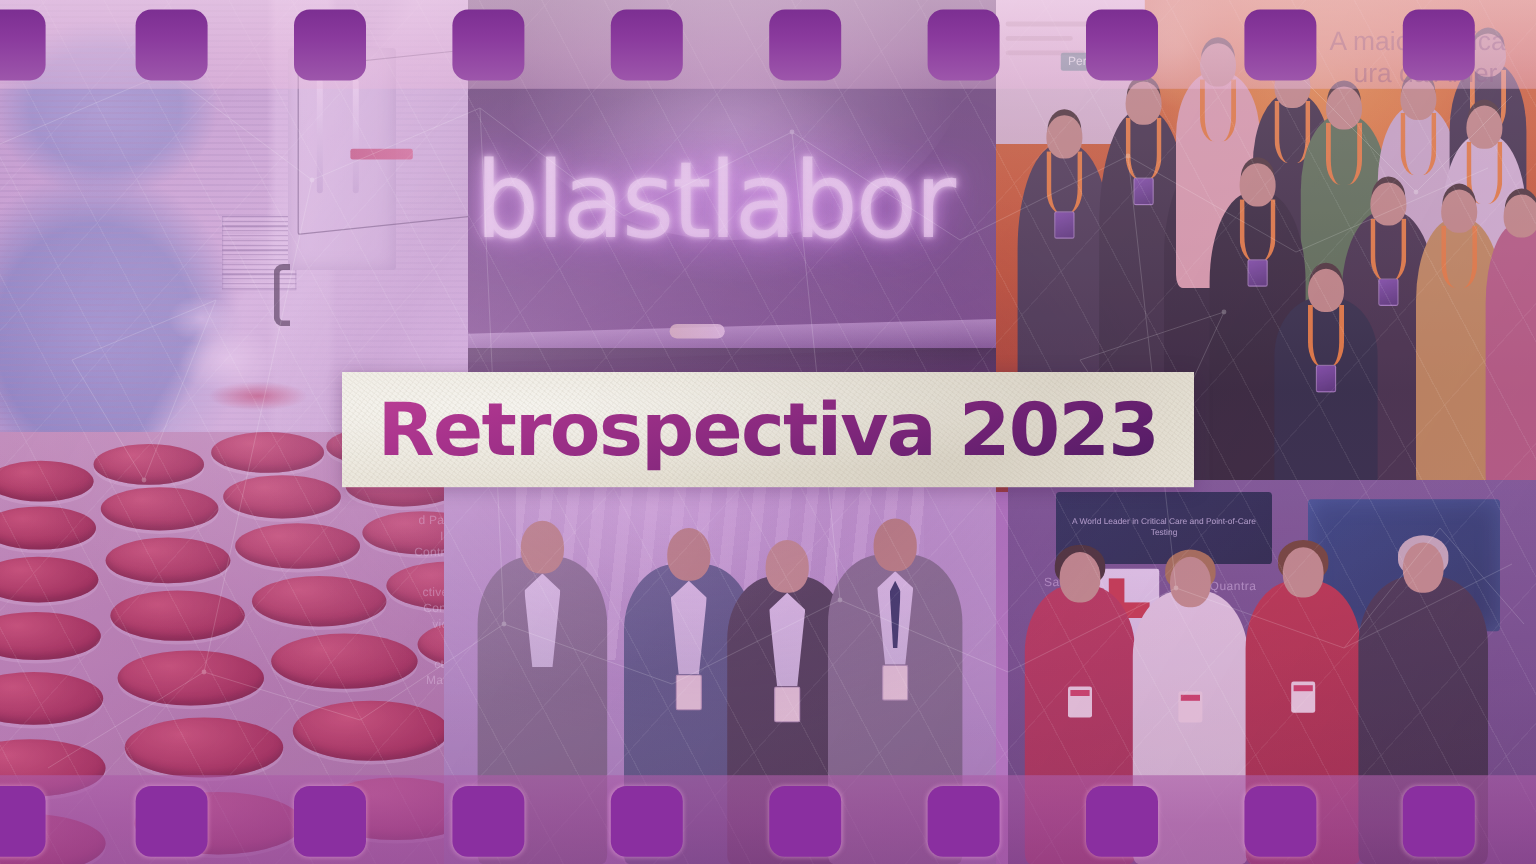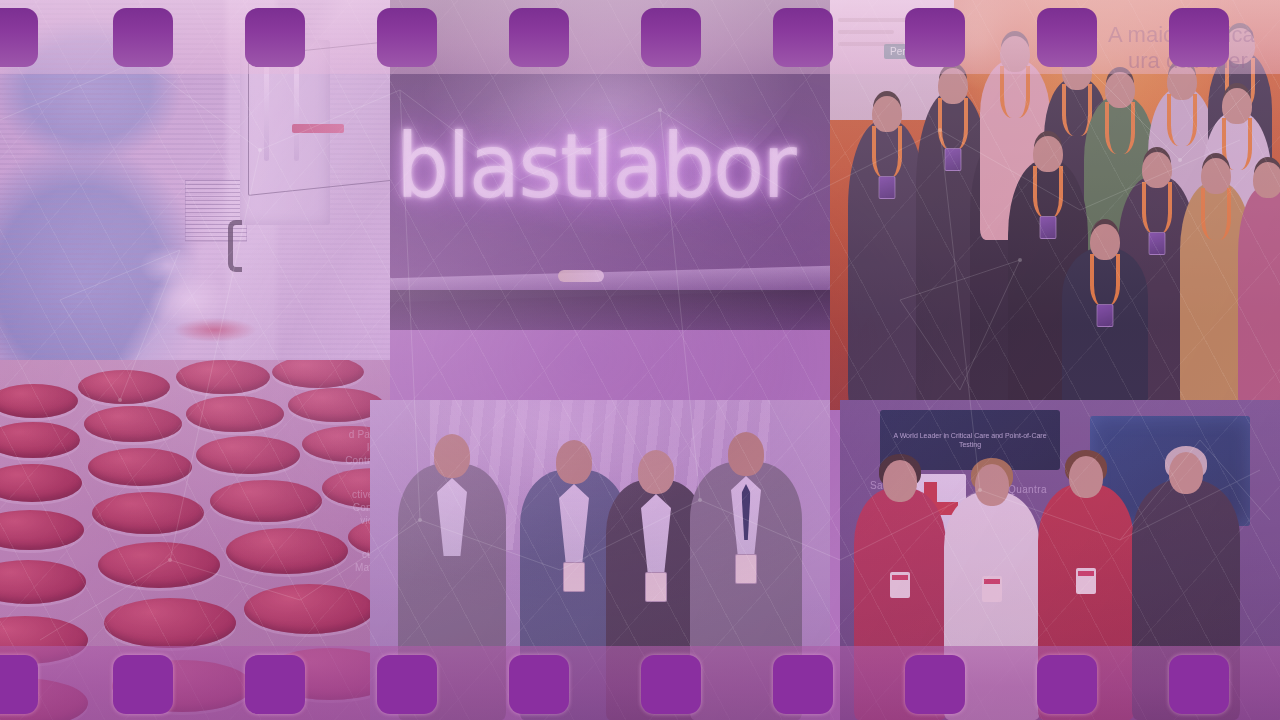--- a/index.html
+++ b/index.html
@@ -602,14 +602,18 @@
     <div class="hole" style="left:245px"></div>
     <div class="hole" style="left:377px"></div>
     <div class="hole" style="left:509px"></div>
     <div class="hole" style="left:641px"></div>
     <div class="hole" style="left:773px"></div>
     <div class="hole" style="left:905px"></div>
     <div class="hole" style="left:1037px"></div>
     <div class="hole" style="left:1169px"></div>
   </div>
 
+  <div class="banner">
+    <div class="grain"></div>
+    <div class="banner-title">Retrospectiva 2023</div>
+  </div>
 
 </div>
 
 </body></html>

